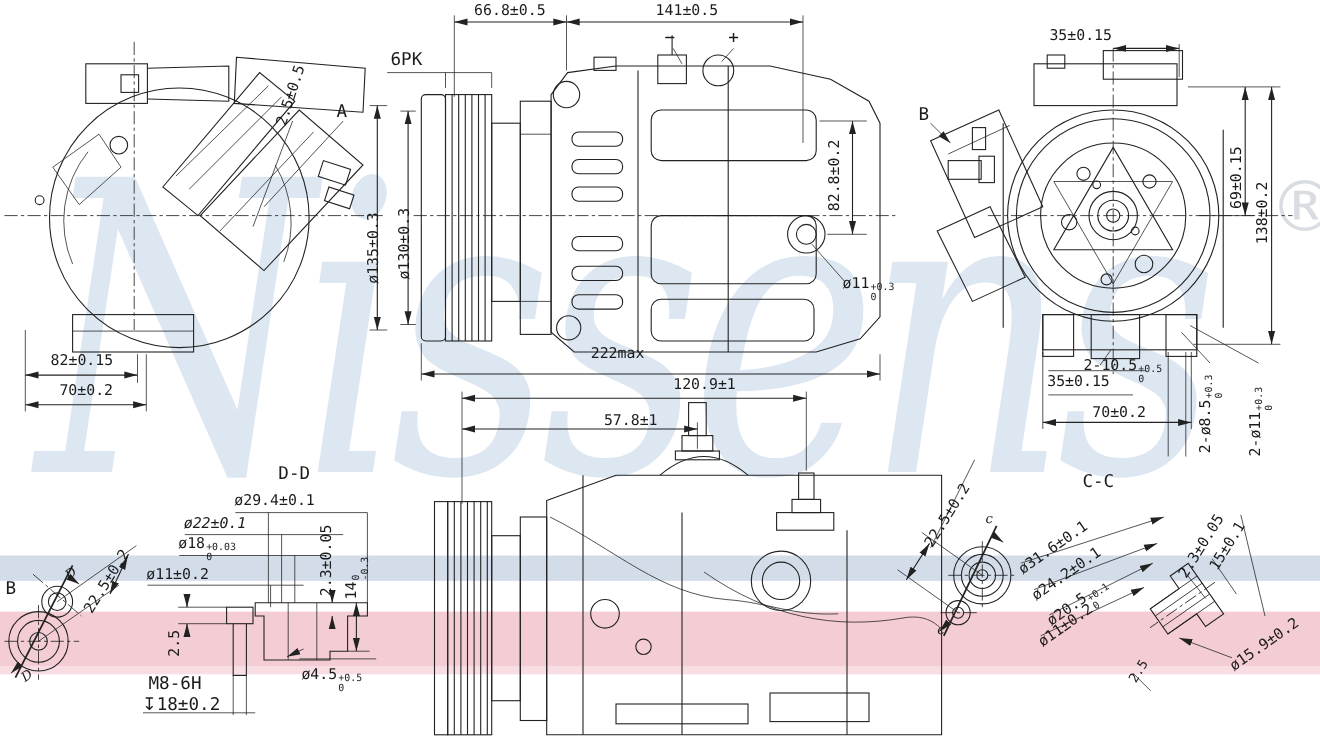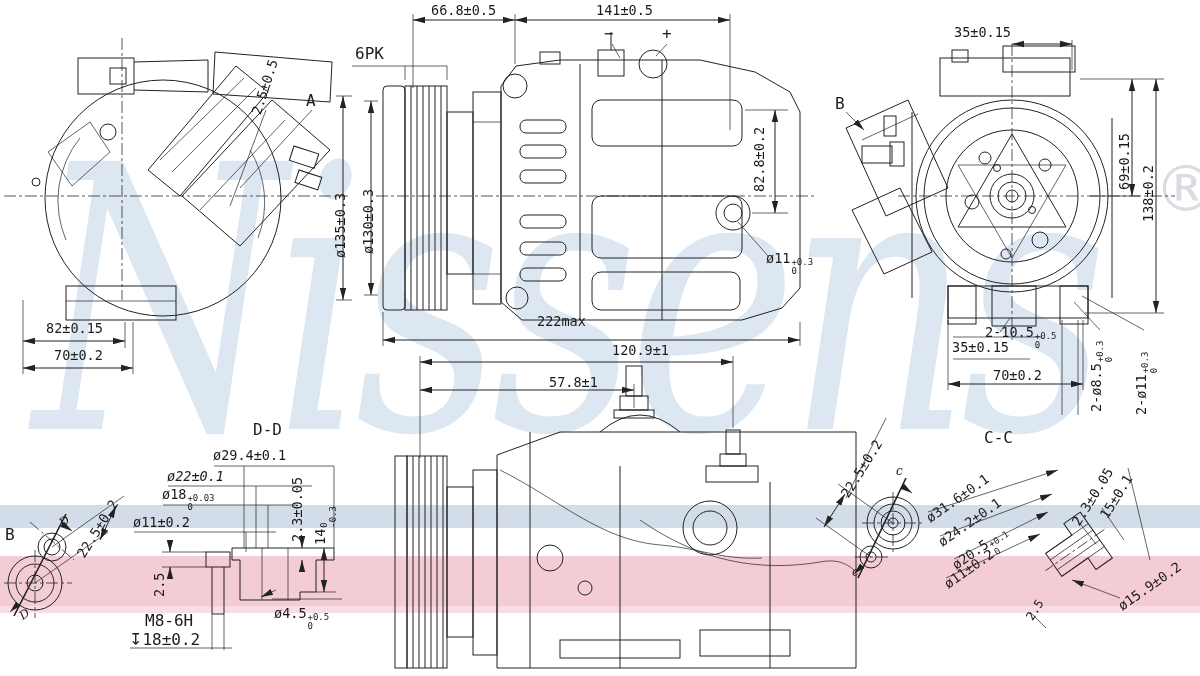--- a/index.html
+++ b/index.html
@@ -378,21 +378,21 @@
   <div class="dim rot r90" style="left:291px;top:542px;"><span>2.3±0.05</span></div>
   <div class="dim rot r90" style="left:314px;top:545px;"><span>14</span><span class="st">
         <span>0</span>
         <span>-0.3</span>
       </span></div>
   <div class="dim rot r90" style="left:153px;top:597px;"><span>2.5</span></div>
   <div class="dim" style="left:274px;top:581px;margin-top:26px;"><span>ø4.5</span><span class="st">
         <span>+0.5</span>
         <span>0</span>
       </span></div>
-  <div class="dim big" style="left:145px;top:613px;"><span>M8-6H</span></div>
+  <div class="dim big" style="left:135px;top:613px;"><span>M8-6H</span></div>
   <div class="dim big" style="left:129px;top:632px;"><span class="sym">↧</span><span>18±0.2</span></div>
   <div class="dim big" style="left:5px;top:527px;"><span>B</span></div>
   <div class="dim rot r58" style="left:75px;top:553px;"><span>22.5±0.2</span></div>
   <div class="dim sm rot r35" style="left:57px;top:519px;"><i>D</i></div>
   <div class="dim sm rot r35" style="left:17px;top:612px;"><i>D</i></div>
 
   <div class="dim big" style="left:984px;top:430px;"><span>C-C</span></div>
   <div class="dim rot r58" style="left:839px;top:493px;"><span>22.5±0.2</span></div>
   <div class="dim sm" style="left:896px;top:465px;"><i>c</i></div>
   <div class="dim sm" style="left:852px;top:566px;"><i>c</i></div>

